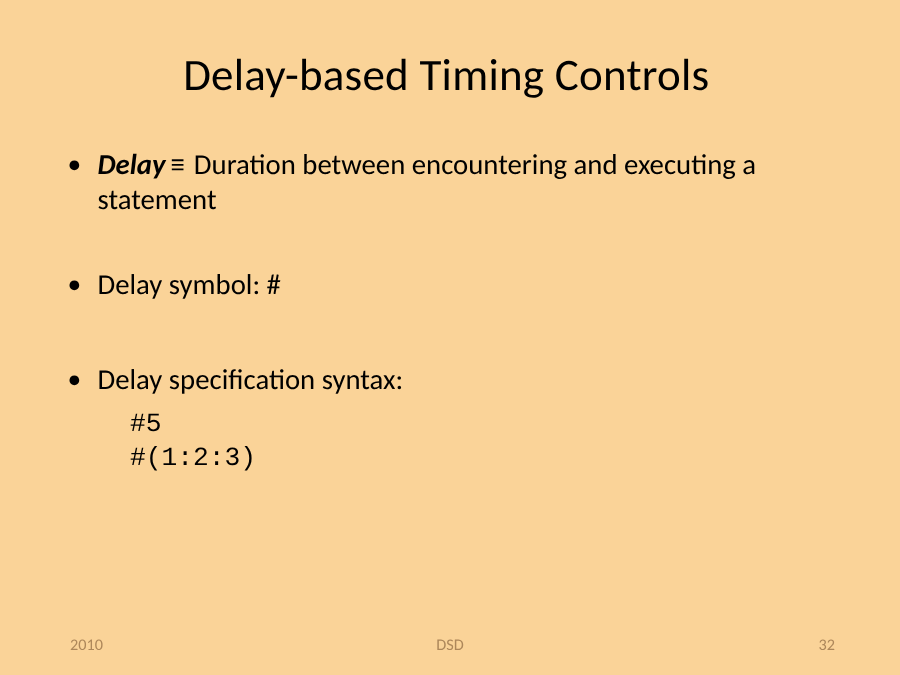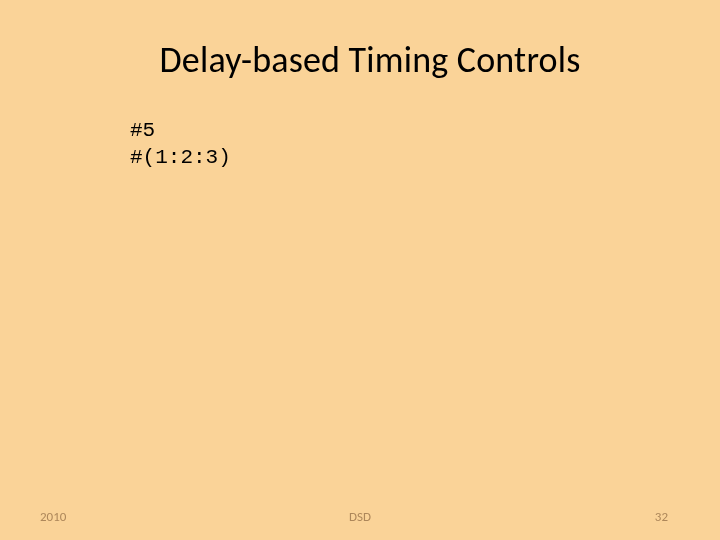--- a/index.html
+++ b/index.html
@@ -8,21 +8,21 @@
     background: #fad398;
     font-family: Calibri, "Segoe UI", Arial, sans-serif;
     color: #000;
     position: relative;
     overflow: hidden;
   }
   .slide {
     width: 718px;
     height: 540px;
     position: relative;
-    padding: 30px 40px 0 62px;
+    padding: 30px 40px 0 36px;
   }
   .title {
     font-size: 36px;
     font-weight: 400;
     text-align: center;
     margin-top: 8px;
     margin-bottom: 36px;
     letter-spacing: 0.2px;
   }
   ul.bullets {
@@ -57,31 +57,38 @@
     white-space: pre;
   }
   .footer {
     position: absolute;
     bottom: 16px;
     left: 0;
     width: 720px;
     font-size: 13px;
     color: #ad875a;
   }
-  .footer .year { position: absolute; left: 40px; bottom: 0; }
+  .footer .year { position: absolute; left: 56px; bottom: 0; }
   .footer .mid  { position: absolute; left: 50%; transform: translateX(-50%); bottom: 0; }
   .footer .pg   { position: absolute; right: 52px; bottom: 0; }
 </style>
 </head>
 <body>
 
 <div class="slide">
 
   <h1 class="title">Delay-based Timing Controls</h1>
 
+  <ul class="bullets">
+    <li class="li1">
+      <span class="bold-italic">Delay</span><span style="padding:0 2px 0 4px;">≡</span><span> Duration between encountering and executing a statement</span>
+    </li>
+    <li class="li2">Delay symbol: #</li>
+    <li class="li3">Delay specification syntax:</li>
+  </ul>
 
   <div class="code-block">#5
 #(1:2:3)</div>
 
   <div class="footer">
     <span class="year">2010</span>
     <span class="mid">DSD</span>
     <span class="pg">32</span>
   </div>
 

